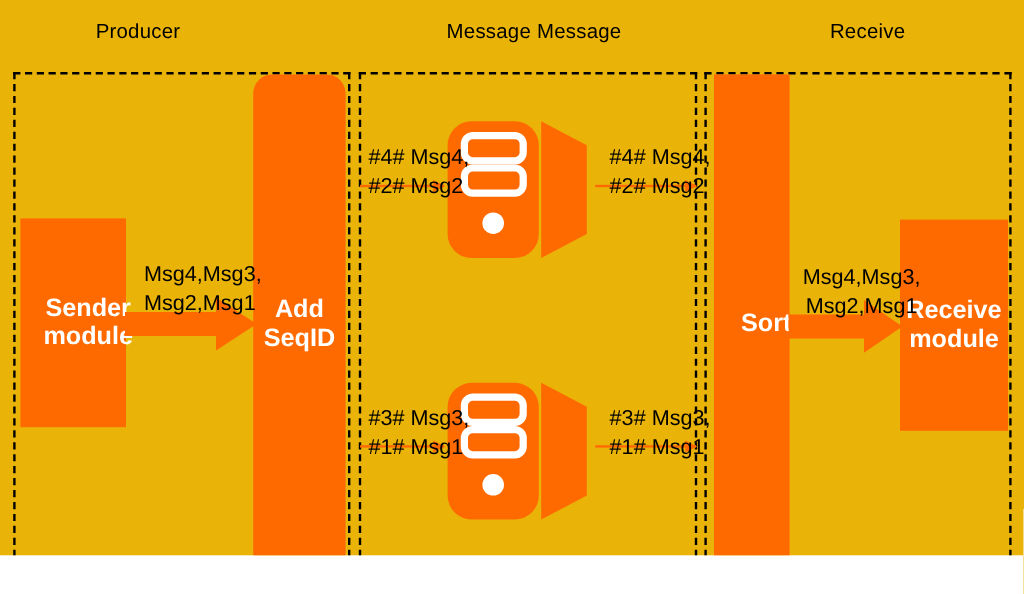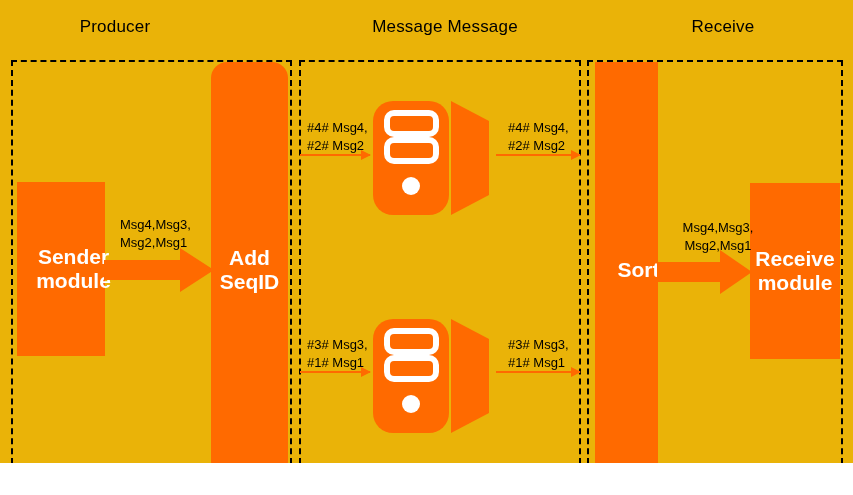--- a/index.html
+++ b/index.html
@@ -37,21 +37,21 @@
     align-items: center;
     justify-content: center;
     color: #ffffff;
     font-weight: bold;
     font-size: 21px;
     line-height: 1.12;
     text-align: center;
   }
   .flow-label {
     position: absolute;
-    font-size: 13px;
+    font-size: 18px;
     color: #000000;
     line-height: 1.35;
     white-space: pre-line;
     text-align: left;
   }
   .flow-label.centered { text-align: center; }
 
   
   .thin-arrow {
     position: absolute;

